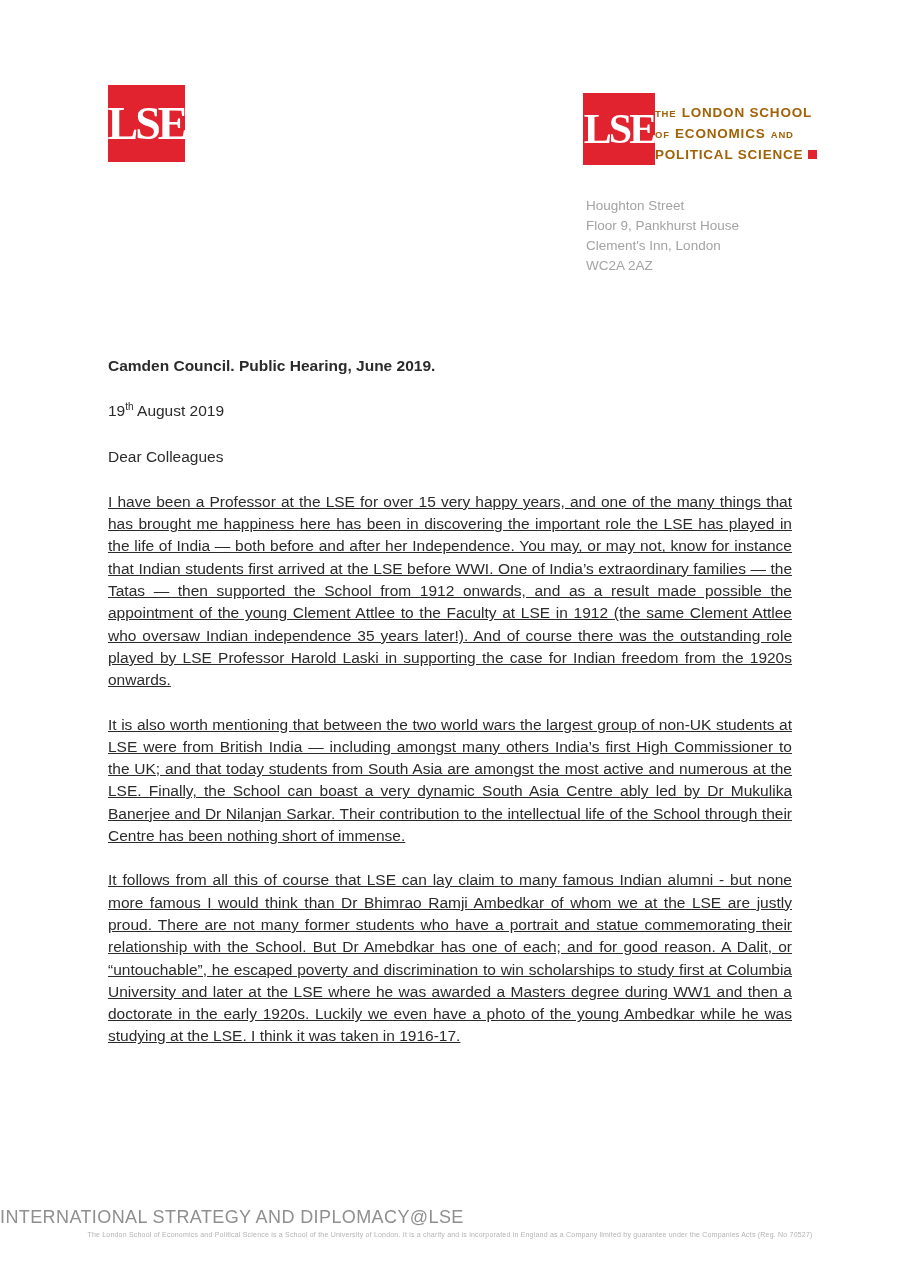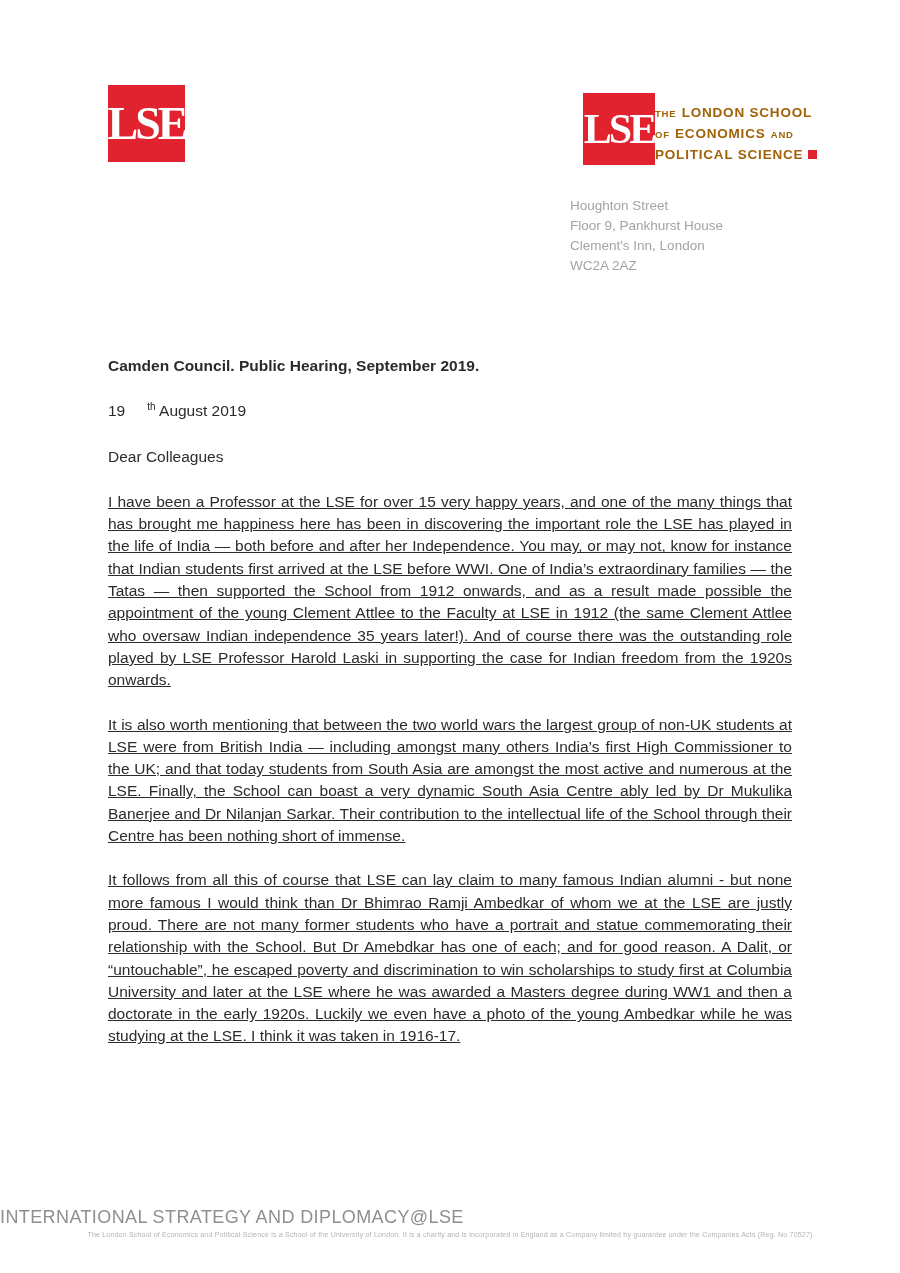--- a/index.html
+++ b/index.html
@@ -41,30 +41,30 @@
     color:#ffffff; font-family:"Liberation Serif", serif; font-weight:bold;
     font-size:42px; letter-spacing:-3px;
   }
   .lse-text { padding-top:9px; color:#a16207; font-weight:bold; }
   .lse-line { line-height:19px; letter-spacing:0.8px; white-space:nowrap; }
   .lg-sm { font-size:9.5px; }
   .lg-bg { font-size:13.5px; }
   .lse-redsq { display:inline-block; width:9px; height:9px; background:#E0232E; margin-left:5px; }
 
   
-  .address { position:absolute; left:570px; top:196px; color:#A3A3A3; font-size:13.5px; line-height:20px; }
+  .address { position:absolute; left:586px; top:196px; color:#A3A3A3; font-size:13.5px; line-height:20px; }
 
   
   .letter-body {
     position:absolute; left:108px; top:355px; width:684px;
     color:#2B2B2B; font-size:15.5px; line-height:22.3px;
   }
   .subject { font-weight:bold; margin-bottom:23px; }
   .dateline { margin-bottom:23px; }
-  .dateline sup { font-size:10px; line-height:0;margin-left:22px; }
+  .dateline sup { font-size:10px; line-height:0; }
   .salutation { margin-bottom:23px; }
   .para { text-align:justify; margin-bottom:22px;text-decoration:underline; }
 
   
   .footer-programme {
     position:absolute; left:0; top:1207px; width:900px;
     color:#8F8F8F; font-size:18px; letter-spacing:0.4px;
   }
   .footer-fine {
     position:absolute; left:0; top:1231px; width:900px;
@@ -103,21 +103,21 @@
   </div>
 
   <div class="address">
     <div>Houghton Street</div>
     <div>Floor 9, Pankhurst House</div>
     <div>Clement's Inn, London</div>
     <div>WC2A 2AZ</div>
   </div>
 
   <div class="letter-body">
-    <div class="subject">Camden Council.  Public Hearing, September 2019.</div>
+    <div class="subject">Camden Council.  Public Hearing, June 2019.</div>
 
     <div class="dateline"><span>19</span><sup>th</sup><span> August 2019</span></div>
 
     <div class="salutation">Dear Colleagues</div>
 
     <p class="para">I have been a  Professor at the LSE for over 15  very happy years,  and  one of the many things that has brought me  happiness here  has been in discovering the important role the LSE has played in the life of India — both before and after her Independence. You may, or may not, know for instance that Indian students first arrived at the LSE before WWI. One of India’s extraordinary families — the Tatas — then supported the School from 1912 onwards, and as a  result made possible the appointment of the young Clement Attlee to the Faculty at LSE in 1912 (the same Clement Attlee who oversaw Indian independence 35 years later!). And of course there was the outstanding role played by LSE Professor Harold Laski in supporting the case for Indian freedom from the 1920s onwards.</p>
     <p class="para">It is also worth mentioning that between the two world wars the largest group  of non-UK students at LSE were from British India — including amongst many others India’s first High Commissioner to the UK;   and that today students from South Asia are amongst the most active and numerous at the LSE. Finally, the School can boast a very dynamic South Asia Centre ably led by Dr Mukulika Banerjee and Dr Nilanjan Sarkar. Their contribution to the intellectual life of the School through their  Centre has been nothing short of immense.</p>
     <p class="para">It follows from all this of course that LSE can lay claim to many famous Indian alumni -  but none more famous I would think than Dr Bhimrao Ramji Ambedkar of whom we at the LSE are justly proud. There are not many former students who have a portrait and statue commemorating their relationship with the School. But Dr Amebdkar has one of each; and for good reason. A Dalit, or “untouchable”, he escaped poverty and discrimination to win scholarships to study first at Columbia University and later at  the LSE where he was awarded a Masters degree during WW1 and then a doctorate in the early 1920s. Luckily we even have a photo of the young Ambedkar while he was studying at the LSE. I think it was taken in 1916-17.</p>
   </div>
 

